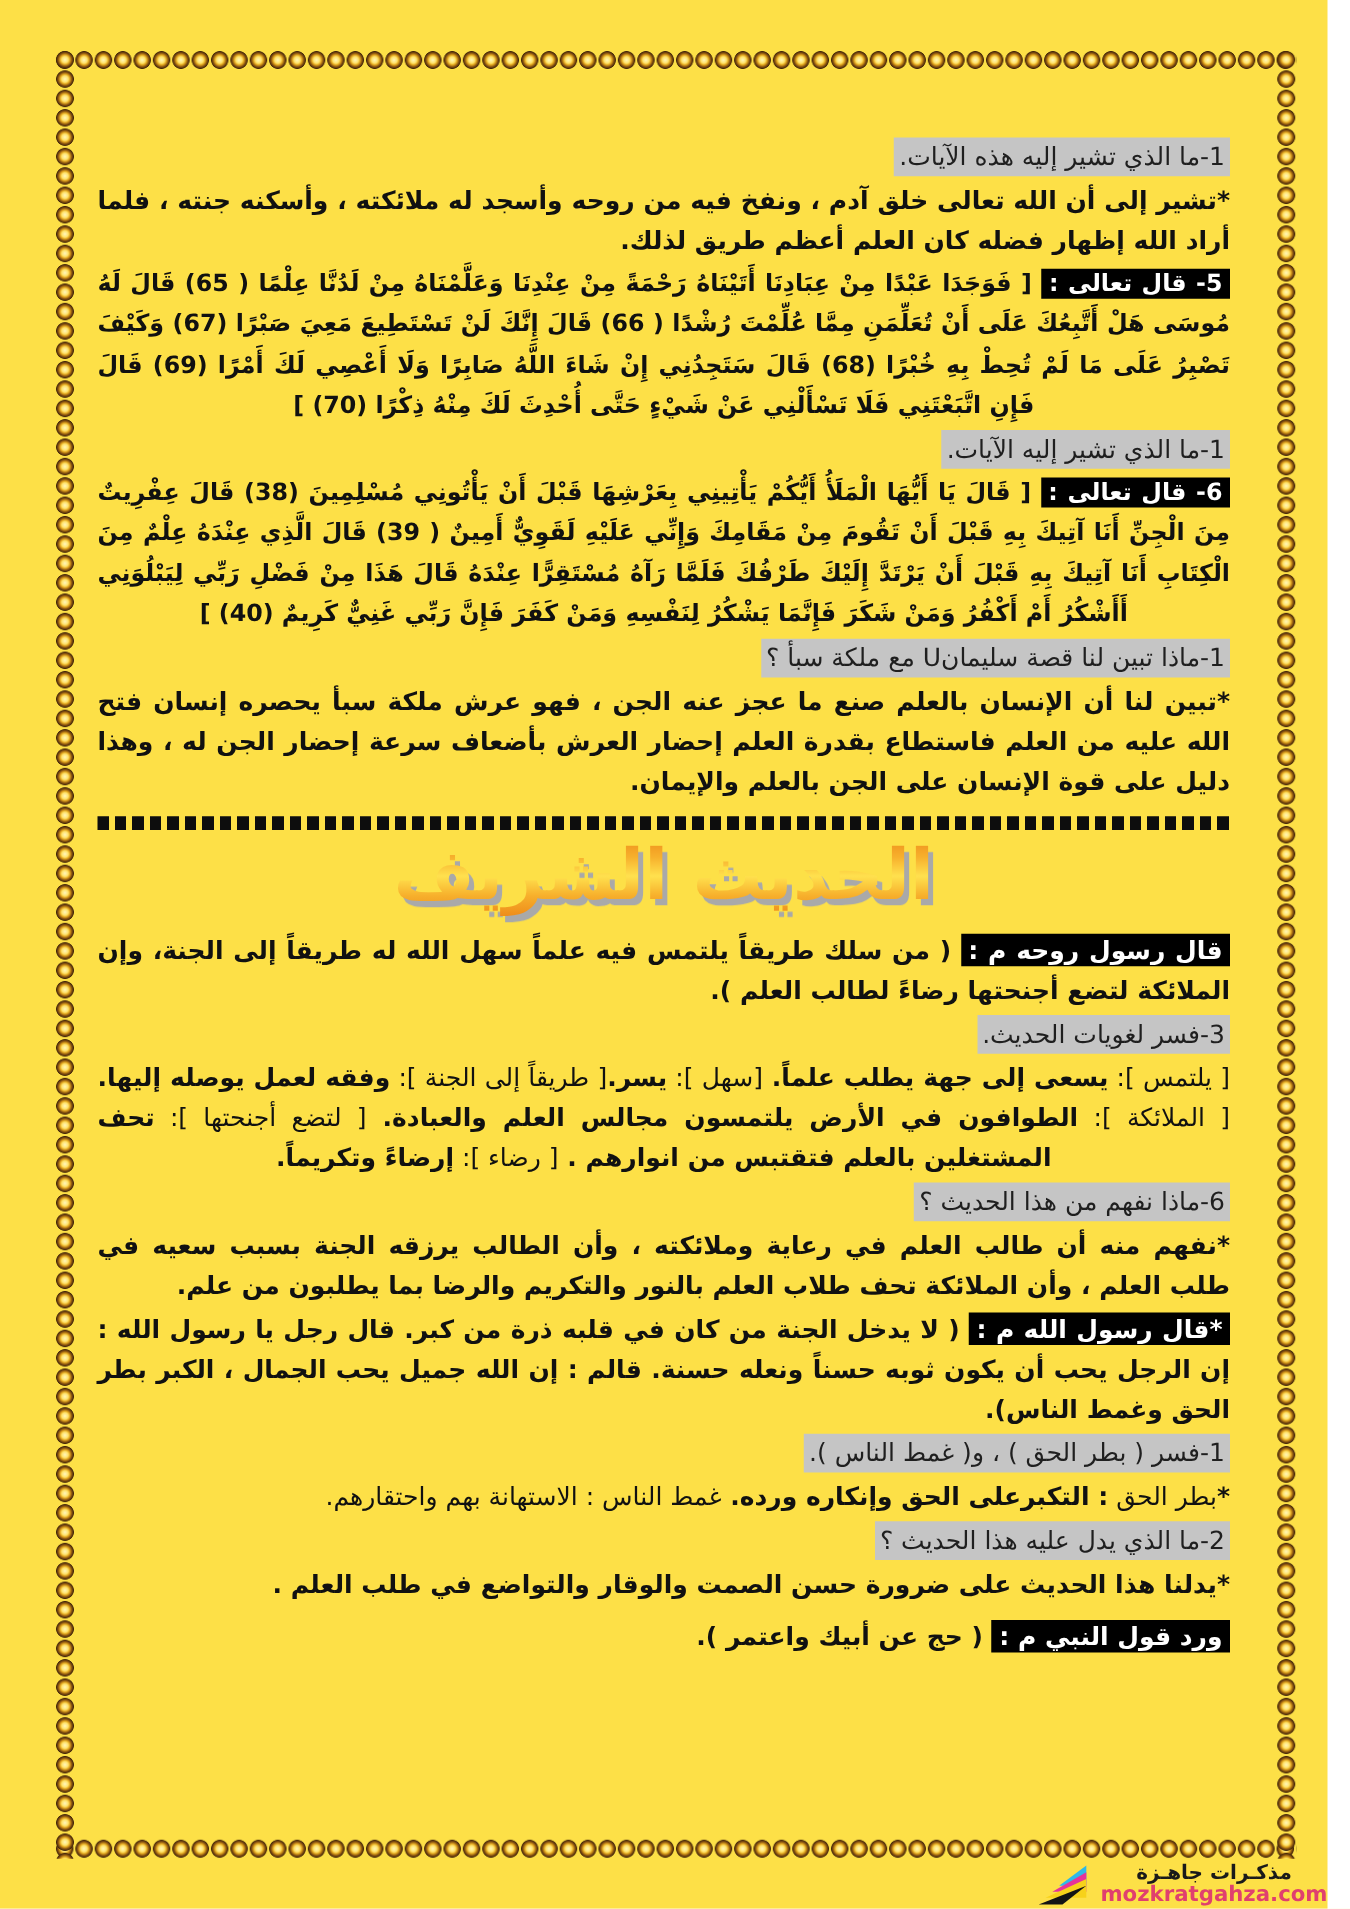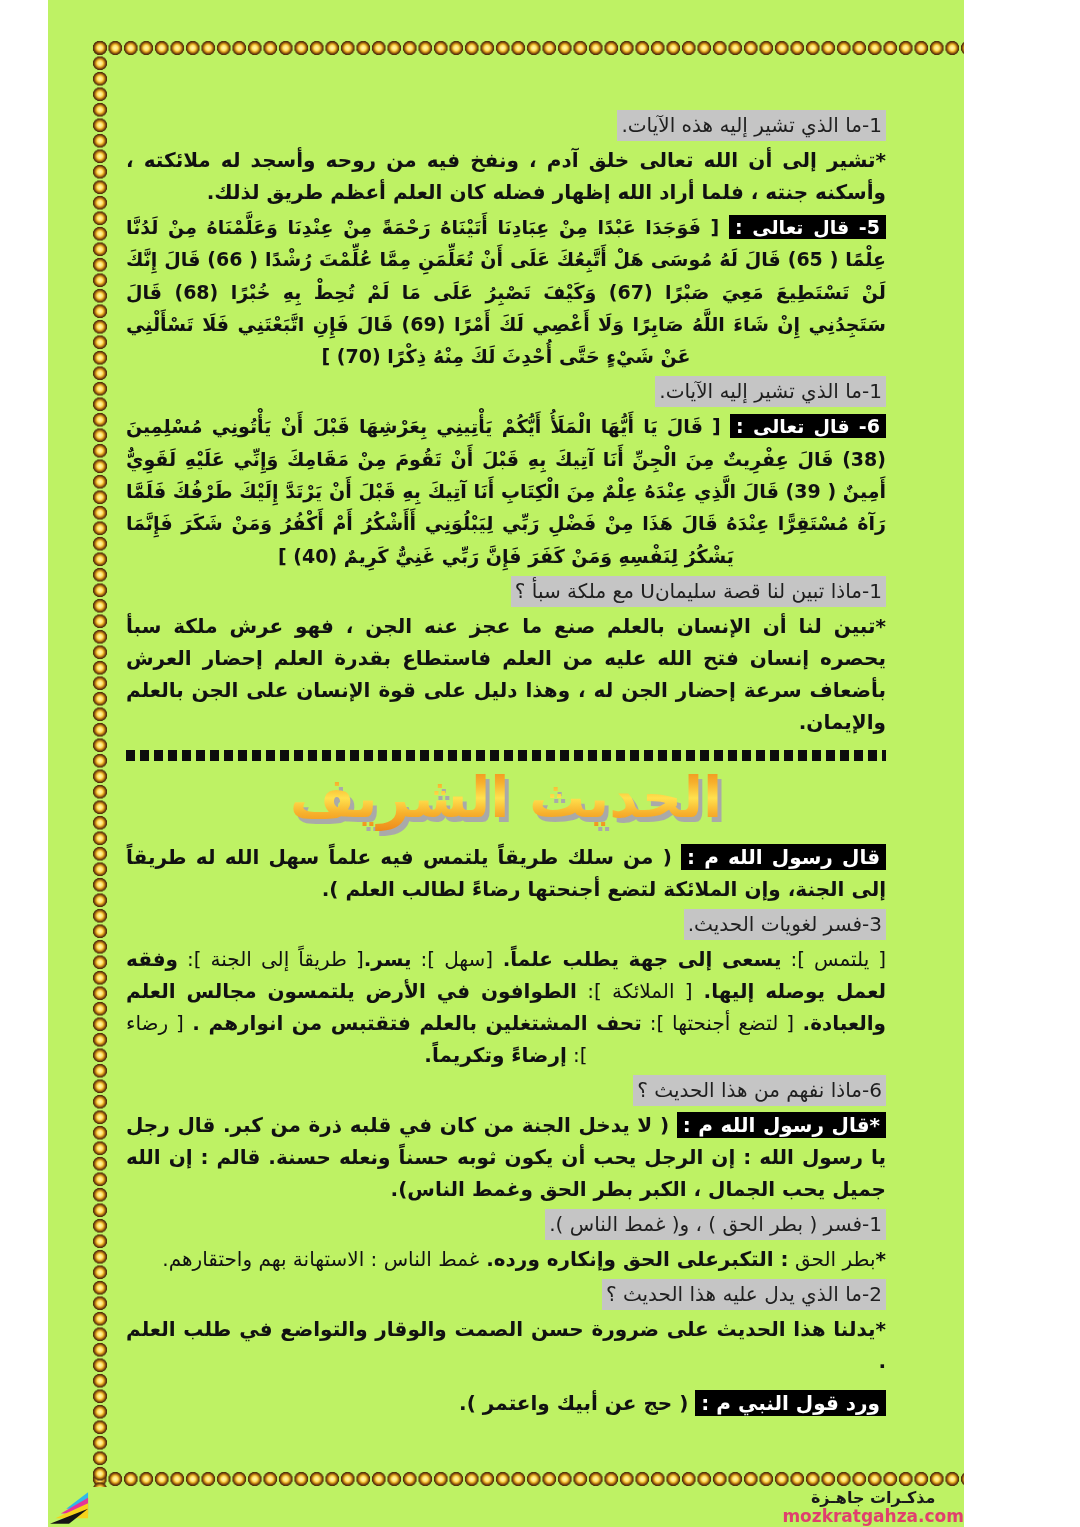--- a/index.html
+++ b/index.html
@@ -1,23 +1,22 @@
 <!DOCTYPE html>
 <html lang="ar"><head>
 <meta charset="utf-8">
 <style>
   html,body{margin:0;padding:0;background:#fff;}
   .page{
     position:relative;
-    width:916px;height:1527px;
-    background:#bef264;
+    width:1062px;height:1527px;
+    background:#fde047;
     font-family:"DejaVu Sans",sans-serif;
     overflow:hidden;
     direction:rtl;
-    margin-left:48px;
   }
   
   .b-strip{
     position:absolute;
     background-image:radial-gradient(circle at 50% 50%,
       #fff6bd 0px,#ffe36a 2.5px,#e3a81f 3.8px,#8a5410 5.3px,#46280a 6.6px,rgba(0,0,0,0) 7.2px);
     background-size:15.5px 15.5px;
   }
   .b-top   {left:44px;top:40px;width:993px;height:16px;background-repeat:repeat-x;}
   .b-bottom{left:44px;top:1471px;width:993px;height:16px;background-repeat:repeat-x;}
@@ -62,21 +61,21 @@
     background:linear-gradient(180deg,#ee8c1a 4%,#f7b02c 28%,#ffe14e 50%,#f7b02c 72%,#ee8c1a 96%);
     -webkit-background-clip:text;
     background-clip:text;
     -webkit-text-fill-color:transparent;
     filter:drop-shadow(4px 5px 0.5px #a9a9a9);
   }
   .mt{margin-top:10px;}
   
   .footer{
     position:absolute;left:0;right:0;top:1489px;
-    display:flex;justify-content:space-between;align-items:center;gap:9px;
+    display:flex;justify-content:flex-end;align-items:center;gap:9px;
     direction:ltr;
   }
   .logo-arrow{width:42px;height:34px;flex:0 0 auto;}
   .footer-text{display:flex;flex-direction:column;align-items:center;line-height:1.15;}
   .brand-ar{font-size:16px;font-weight:bold;color:#1a1a1a;direction:rtl;}
   .brand-domain{font-size:17px;font-weight:bold;color:#e0406e;}
 </style>
 </head>
 <body>
 
@@ -106,30 +105,31 @@
       <span class="q">1-ماذا تبين لنا قصة سليمانU مع ملكة سبأ ؟</span>
     </div>
     <p class="ans">*تبين لنا أن الإنسان بالعلم صنع ما عجز عنه الجن ، فهو عرش ملكة سبأ يحصره إنسان فتح الله عليه من العلم فاستطاع بقدرة العلم إحضار العرش بأضعاف سرعة إحضار الجن له ، وهذا دليل على قوة الإنسان على الجن بالعلم والإيمان.</p>
 
     <div class="dotted-divider"></div>
 
     <div class="title-wrap">
       <span class="wordart">الحديث الشريف</span>
     </div>
 
-    <p class="ans"><span class="inv">قال رسول الله م :</span> <span>( من سلك طريقاً يلتمس فيه علماً سهل الله له طريقاً إلى الجنة، وإن الملائكة لتضع أجنحتها رضاءً لطالب العلم ).</span></p>
+    <p class="ans"><span class="inv">قال رسول روحه م :</span> <span>( من سلك طريقاً يلتمس فيه علماً سهل الله له طريقاً إلى الجنة، وإن الملائكة لتضع أجنحتها رضاءً لطالب العلم ).</span></p>
 
     <div class="q-row">
       <span class="q">3-فسر لغويات الحديث.</span>
     </div>
     <p class="ans center-last"><span style="font-weight: normal;">[ يلتمس ]: </span><span style="font-weight: bold;">يسعى إلى جهة يطلب علماً. </span><span style="font-weight: normal;">[سهل ]: </span><span style="font-weight: bold;">يسر.</span><span style="font-weight: normal;">[ طريقاً إلى الجنة ]: </span><span style="font-weight: bold;">وفقه لعمل يوصله إليها. </span><span style="font-weight: normal;">[ الملائكة ]: </span><span style="font-weight: bold;">الطوافون في الأرض يلتمسون مجالس العلم والعبادة. </span><span style="font-weight: normal;">[ لتضع أجنحتها ]: </span><span style="font-weight: bold;">تحف المشتغلين بالعلم فتقتبس من انوارهم . </span><span style="font-weight: normal;">[ رضاء ]: </span><span style="font-weight: bold;">إرضاءً وتكريماً.</span></p>
 
     <div class="q-row">
       <span class="q">6-ماذا نفهم من هذا الحديث ؟</span>
     </div>
+    <p class="ans">*نفهم منه أن طالب العلم في رعاية وملائكته ، وأن الطالب يرزقه الجنة بسبب سعيه في طلب العلم ، وأن الملائكة تحف طلاب العلم بالنور والتكريم والرضا بما يطلبون من علم.</p>
 
     <p class="ans"><span class="inv">*قال رسول الله م :</span> <span>( لا يدخل الجنة من كان في قلبه ذرة من كبر. قال رجل يا رسول الله : إن الرجل يحب أن يكون ثوبه حسناً ونعله حسنة. قالم : إن الله جميل يحب الجمال ، الكبر بطر الحق وغمط الناس).</span></p>
 
     <div class="q-row">
       <span class="q">1-فسر ( بطر الحق ) ، و( غمط الناس ).</span>
     </div>
     <p class="ans"><span style="font-weight: bold;">*</span><span style="font-weight: normal;">بطر الحق </span><span style="font-weight: bold;">: التكبرعلى الحق وإنكاره ورده.   </span><span style="font-weight: normal;">غمط الناس </span><span style="font-weight: normal;">: الاستهانة بهم واحتقارهم.</span></p>
 
     <div class="q-row">
       <span class="q">2-ما الذي يدل عليه هذا الحديث ؟</span>

